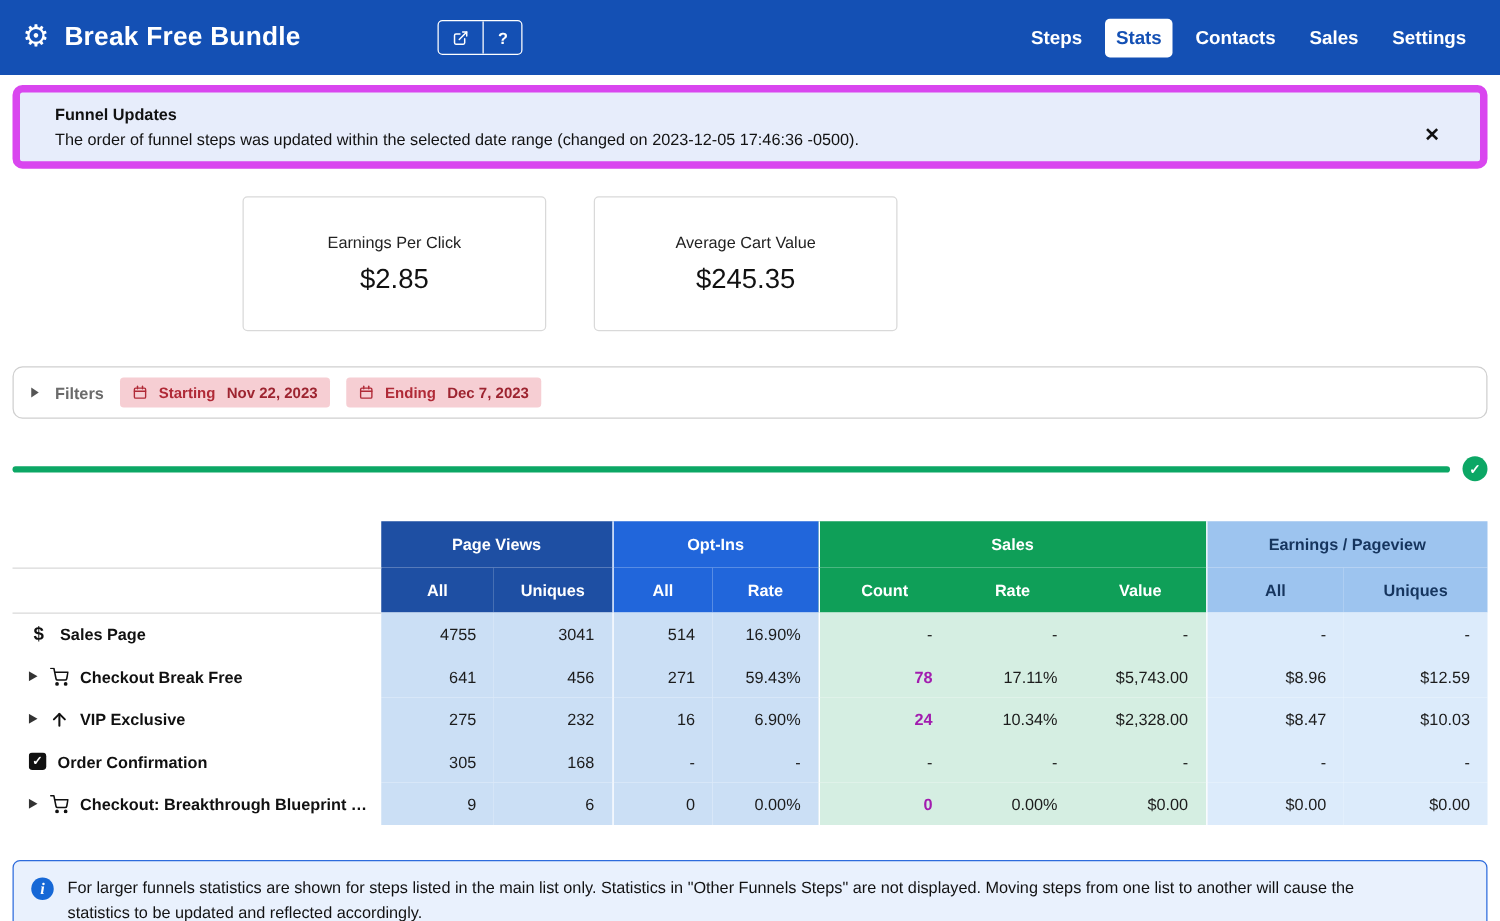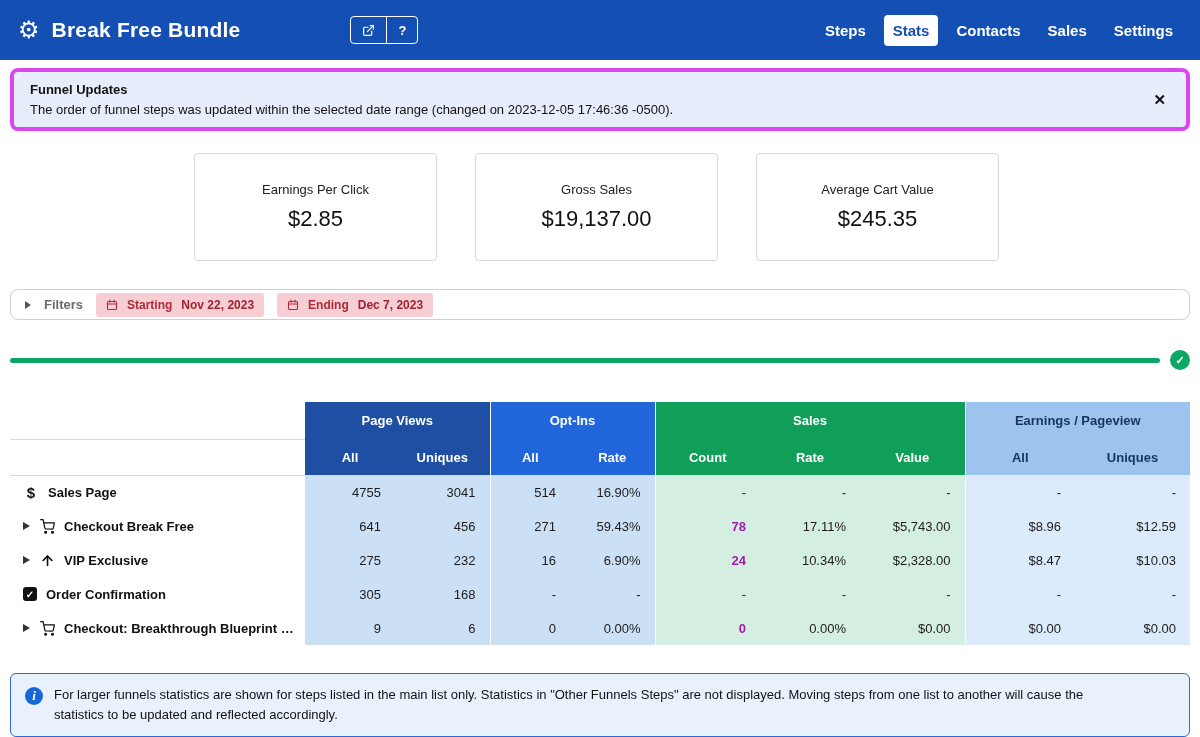--- a/index.html
+++ b/index.html
@@ -11,34 +11,34 @@
   .gear{font-size:24px;margin-right:12px;cursor:pointer;line-height:1}
   .app-title{font-size:21px;font-weight:700;letter-spacing:.2px;white-space:nowrap}
   .btn-group{display:flex;margin-left:110px;border:1px solid #fff;border-radius:4px;overflow:hidden;height:28px}
   .btn-group button{background:transparent;border:none;color:#fff;padding:0 11px;cursor:pointer;font-size:13px;font-weight:700;display:flex;align-items:center;font-family:inherit}
   .btn-group button + button{border-left:1px solid #fff}
   .nav-tabs{margin-left:auto;display:flex;align-items:flex-start;gap:9px}
   .nav-tab{background:transparent;border:none;color:#fff;font-size:15px;font-weight:600;padding:7px 9px;cursor:pointer;font-family:inherit;border-radius:4px;white-space:nowrap}
   .nav-tab.active{background:#fff;color:#1450b4}
 
   
-  .alert{margin:8px 10px 0;background:#e7edfb;border:4px solid #d946ef;border-radius:8px;padding:10px 16px;display:flex;align-items:center}
+  .alert{margin:8px 10px 0;background:#e7edfb;border:6px solid #d946ef;border-radius:8px;padding:10px 28px;display:flex;align-items:flex-end}
   .alert-body{flex:1}
   .alert-title{font-size:13px;font-weight:700;margin-bottom:5px}
   .alert-msg{font-size:13px}
   .alert-close{background:none;border:none;font-size:15px;font-weight:700;cursor:pointer;color:#111;padding:2px 4px;font-family:inherit}
 
   
   .cards{display:flex;gap:38px;margin:22px 0 0 194px}
   .card{width:243px;border:1px solid #d9d9d9;border-radius:4px;padding:28px 10px;text-align:center;background:#fff}
   .card-label{font-size:13px;color:#222;margin-bottom:9px}
   .card-value{font-size:22px;font-weight:400;color:#111}
 
   
-  .filters{margin:28px 10px 0;border:1px solid #cfcfcf;border-radius:8px;padding:9px 14px;display:flex;align-items:center;gap:13px;height:31px}
+  .filters{margin:28px 10px 0;border:1px solid #cfcfcf;border-radius:8px;padding:9px 14px;display:flex;align-items:center;gap:13px;height:42px}
   .filters-caret{width:0;height:0;border-left:6px solid #555;border-top:4px solid transparent;border-bottom:4px solid transparent;cursor:pointer;flex:none}
   .filters-label{font-size:13px;font-weight:700;color:#6b6b6b}
   .badge{display:flex;align-items:center;gap:9px;background:#f6ced3;border-radius:3px;padding:5px 10px;font-size:12px;font-weight:700;color:#b02a37;cursor:pointer}
   .badge svg{flex:none}
   .badge-value{color:#9d2430}
 
   
   .progress{margin:30px 10px 0;display:flex;align-items:center;gap:10px}
   .progress-bar{flex:1;height:5px;background:#0ca765;border-radius:3px}
   .progress-check{width:20px;height:20px;border-radius:50%;background:#0ca765;color:#fff;font-size:11px;font-weight:700;display:flex;align-items:center;justify-content:center;flex:none}
@@ -102,24 +102,20 @@
     <div class="alert-title">Funnel Updates</div>
     <div class="alert-msg">The order of funnel steps was updated within the selected date range (changed on 2023-12-05 17:46:36 -0500).</div>
   </div>
   <button class="alert-close">✕</button>
 </div>
 
 <div class="cards">
   <div class="card">
     <div class="card-label">Earnings Per Click</div>
     <div class="card-value">$2.85</div>
-  </div>
-  <div class="card">
-    <div class="card-label">Gross Sales</div>
-    <div class="card-value">$19,137.00</div>
   </div>
   <div class="card">
     <div class="card-label">Average Cart Value</div>
     <div class="card-value">$245.35</div>
   </div>
 </div>
 
 <div class="filters">
   <span class="filters-caret"></span>
   <span class="filters-label">Filters</span>

